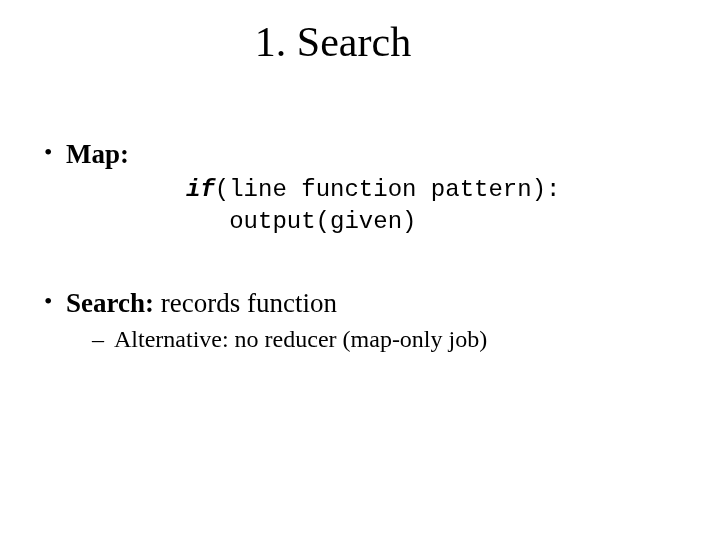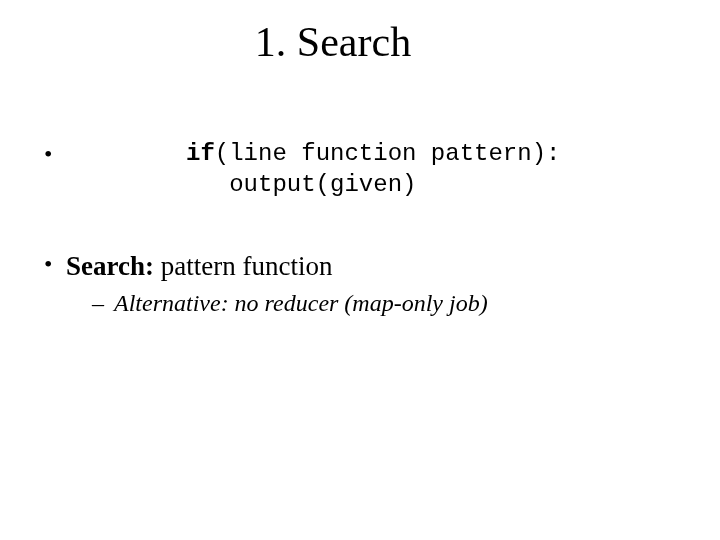--- a/index.html
+++ b/index.html
@@ -45,32 +45,31 @@
   .gap-lg { height: 46px; }
   .gap-md { height: 44px; }
   .label { font-weight: 700; }
   .code-block {
     font-family: "Courier New", Courier, monospace;
     font-size: 24px;
     line-height: 1.3;
     white-space: pre;
     margin: 2px 0 0 120px;
   }
-  .kw { font-weight: 700; }
+  .kw { font-weight: 700; font-style: italic; }
   ul.sub {
     list-style: none;
     margin: 2px 0 0 0;
     padding: 0 0 0 26px;
   }
   ul.sub > li {
     position: relative;
     padding-left: 22px;
     font-size: 24px;
     line-height: 1.35;
-    font-style: italic;
   }
   ul.sub > li::before {
     content: "–";
     position: absolute;
     left: 0;
     top: 0;
   }
 </style>
 </head>
 <body>
@@ -79,28 +78,29 @@
 
   <h1 class="title">1. Search</h1>
 
   <ul class="top">
 
 
 
     <div class="gap-lg"></div>
 
     <li>
+      <span class="label">Map:</span>
       <div class="code-block"><span class="kw">if</span><span>(line function pattern):</span>
 <span>   output(given)</span></div>
     </li>
 
     <div class="gap-md"></div>
 
     <li>
-      <span class="label">Search:</span><span> pattern function</span>
+      <span class="label">Search:</span><span> records function</span>
       <ul class="sub">
         <li>Alternative: no reducer (map-only job)</li>
       </ul>
     </li>
 
   </ul>
 
 </div>
 
 </body></html>

